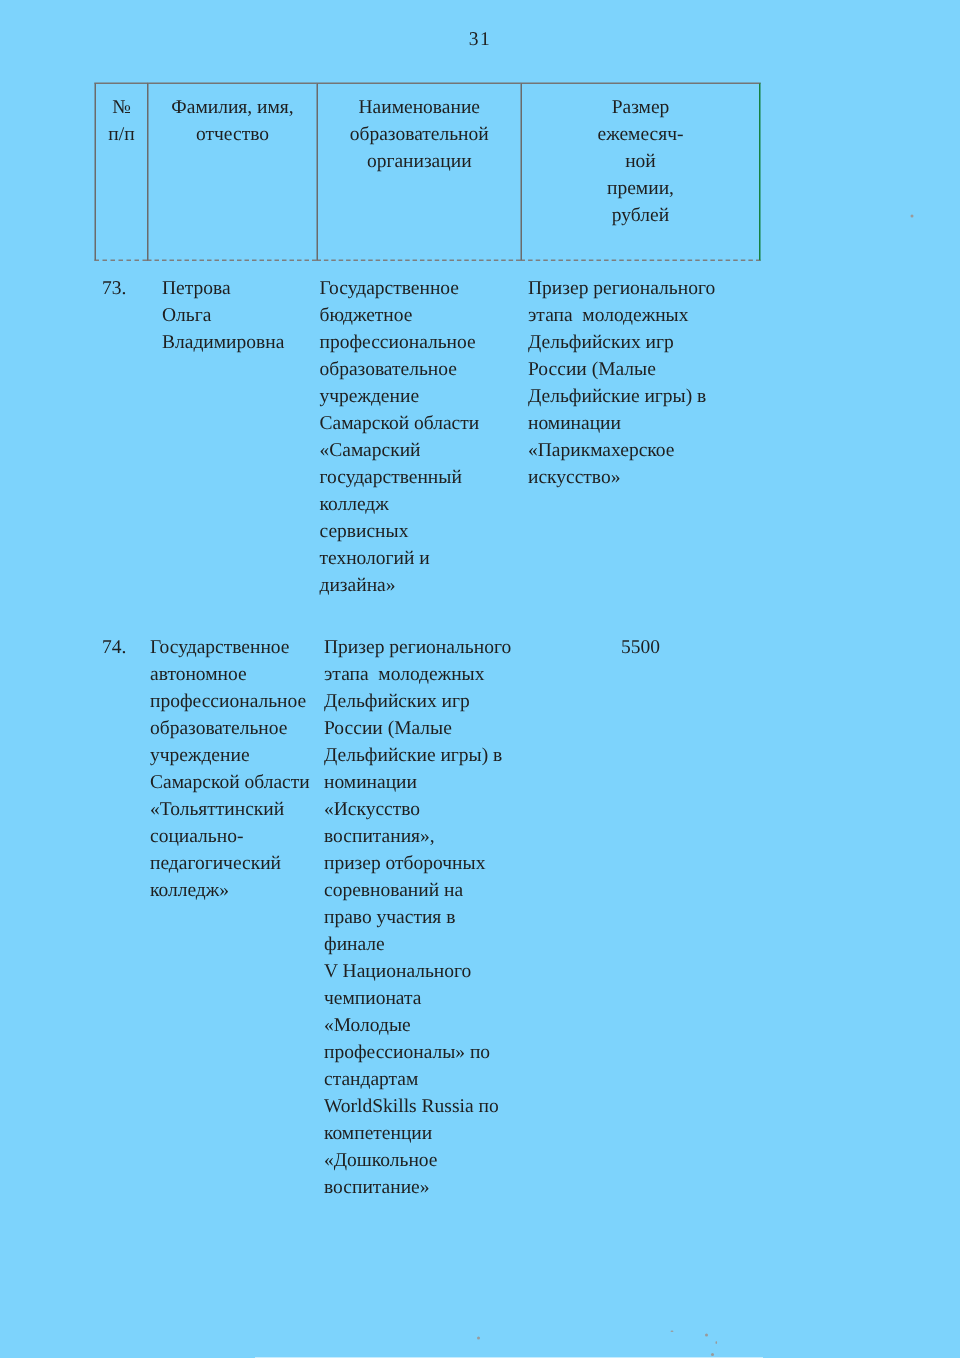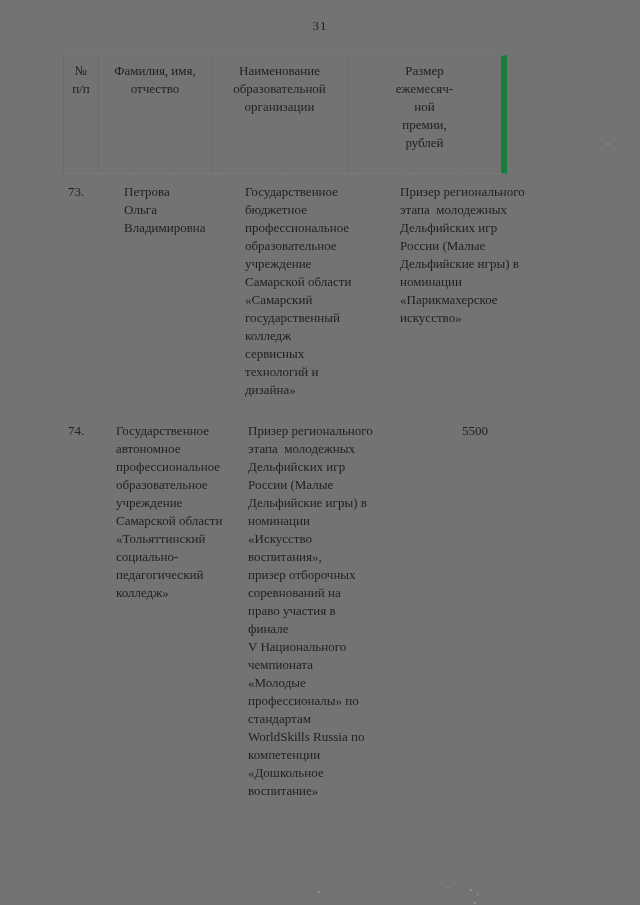--- a/index.html
+++ b/index.html
@@ -4,21 +4,21 @@
 <style>
   html, body {
     margin: 0;
     padding: 0;
     background: #ffffff;
   }
   .page {
     position: relative;
     width: 640px;
     height: 905px;
-    background: #737373;
+    background: #7dd3fc;
     overflow: hidden;
     font-family: "Liberation Serif", "DejaVu Serif", serif;
     color: #1f1f1f;
     font-size: 13px;
     line-height: 18px;
   }
   .page-number {
     position: absolute;
     top: 17px;
     left: 0;
@@ -41,25 +41,24 @@
     box-sizing: border-box;
     height: 119px;
     padding-top: 6px;
     text-align: center;
     white-space: pre-wrap;
     border-top: 1px solid #757575;
     border-left: 1px solid #6b6b6b;
     border-bottom: 1px dashed #7e7e7e;
   }
   .th:last-child {
-    border-right: 6px solid #15803d;
+    border-right: 1px solid #15803d;
   }
   .trow {
     margin-top: 9px;
-    gap: 16px;
   }
   .trow + .trow {
     margin-top: 23px;
   }
   .td {
     box-sizing: border-box;
     white-space: pre-wrap;
   }
   .td-num    { padding-left: 5px; }
   .td-name   { padding-left: 10px; }

